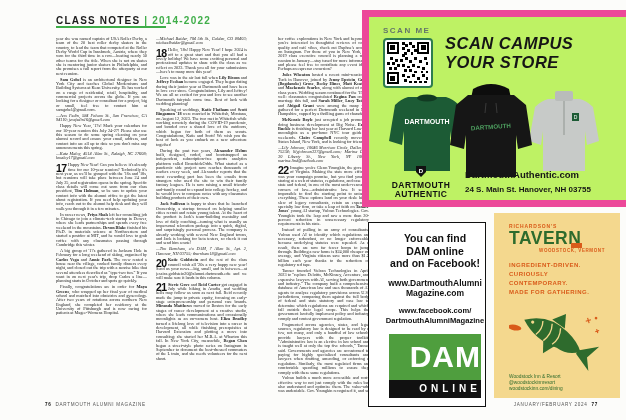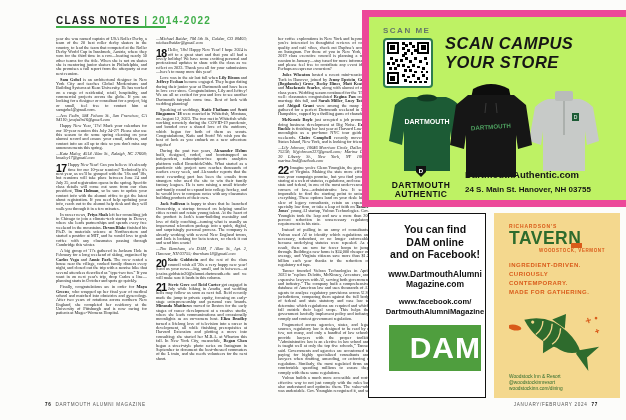--- a/index.html
+++ b/index.html
@@ -42,21 +42,21 @@
   .garments{position:absolute;left:3px;top:62px;}
   .auth-logo{position:absolute;left:16px;top:146px;width:72px;text-align:center;
              font-family:"Liberation Sans",sans-serif;font-weight:bold;color:#111;}
   .auth-logo .ln{font-size:8.5px;line-height:9px;letter-spacing:0.4px;}
   .auth-web{position:absolute;left:96px;top:152px;font-family:"Liberation Sans",sans-serif;
             font-weight:bold;font-size:9.5px;color:#161616;}
   .auth-addr{position:absolute;left:96px;top:168px;font-family:"Liberation Sans",sans-serif;
              font-weight:bold;font-size:8px;color:#161616;}
 
   
-  .ad-dam{position:absolute;left:368px;top:213px;width:118px;height:185px;background:#fff;
+  .ad-dam{position:absolute;left:368px;top:222px;width:118px;height:185px;background:#fff;
           border:1.5px solid #111;box-sizing:border-box;text-align:center;
           font-family:"Liberation Sans",sans-serif;font-weight:bold;color:#111;padding-left:16px;}
   .dam-big{font-size:10.5px;line-height:12.5px;margin-top:9px;}
   .dam-url1{font-size:8.5px;line-height:10px;margin-top:8px;}
   .dam-url2{font-size:7.6px;line-height:10px;margin-top:8px;}
   .dam-logo{width:92px;margin:8px auto 0 auto;text-align:right;}
   .dam-green{background:#4f9e3e;color:#fff;font-size:30px;font-weight:bold;height:46px;
              line-height:46px;letter-spacing:1px;}
   .dam-black{background:#111;color:#fff;font-size:10px;height:18px;line-height:18px;letter-spacing:4px;}
 
@@ -236,20 +236,21 @@
   <div class="dam-url1">
     <div>www.DartmouthAlumni</div>
     <div>Magazine.com</div>
   </div>
   <div class="dam-url2">
     <div>www.facebook.com/</div>
     <div>DartmouthAlumniMagazine</div>
   </div>
   <div class="dam-logo">
     <div class="dam-green">DAM</div>
+    <div class="dam-black">ONLINE</div>
   </div>
 </div>
 
 <div class="ad-tav">
   <div class="tav-brand">RICHARDSON'S</div>
   <div class="tav-name">
     <span>TAVERN</span>
     <span class="blockacc"></span>
   </div>
   <div class="tav-loc">WOODSTOCK, VERMONT</div>

